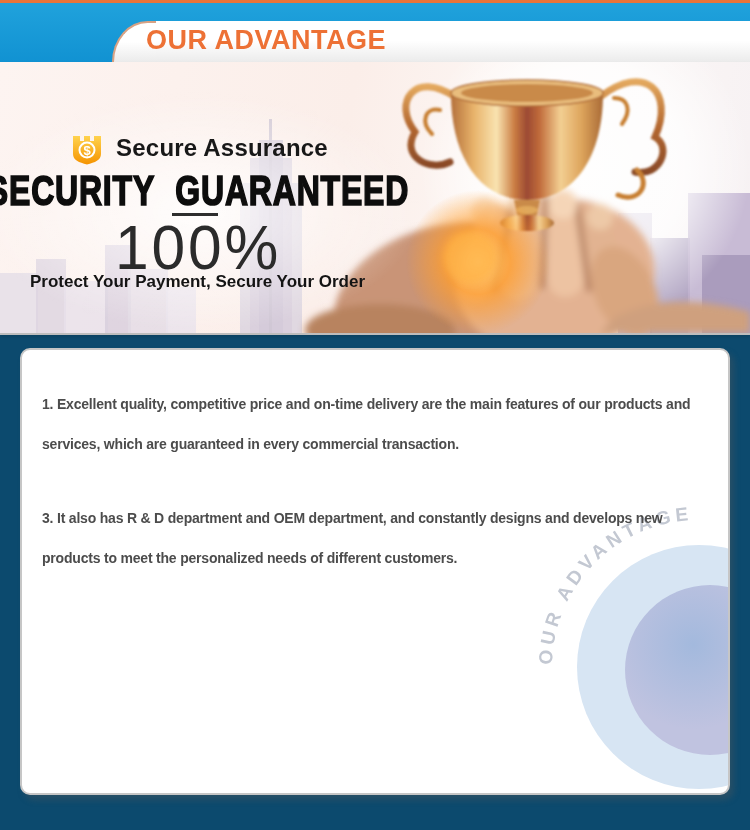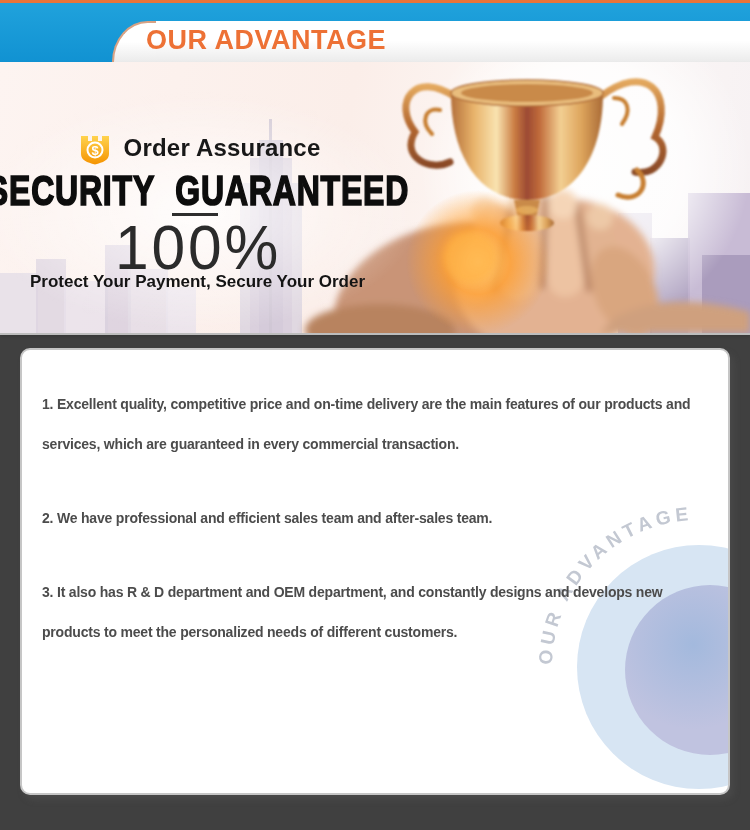--- a/index.html
+++ b/index.html
@@ -1,16 +1,16 @@
 <!DOCTYPE html>
 <html><head>
 <meta charset="utf-8">
 <style>
   html,body{margin:0;padding:0;background:#fff;}
-  .page{position:relative;width:750px;height:830px;background:#404040;overflow:hidden;
+  .page{position:relative;width:750px;height:830px;background:#0c4a6e;overflow:hidden;
         font-family:"Liberation Sans",sans-serif;}
 
   
   .header{position:absolute;left:0;top:0;width:750px;height:62px;}
   .top-line{position:absolute;left:0;top:0;width:100%;height:3px;background:#e8743a;}
   .blue-bar{position:absolute;left:0;top:3px;width:100%;height:59px;
             background:linear-gradient(180deg,#20a2dc,#1192d2);}
   .title-tab{position:absolute;left:112px;right:0;top:21px;bottom:0;}
   .tab-curve{position:absolute;left:0;top:0;width:46px;height:100%;box-sizing:border-box;
              background:linear-gradient(180deg,#ffffff 48%,#ebebeb 100%);
@@ -176,21 +176,21 @@
           <defs>
             <linearGradient id="badgeGold" x1="0" y1="0" x2="0" y2="1">
               <stop offset="0" stop-color="#ffd34e"></stop>
                 <stop offset="1" stop-color="#f59300"></stop>
             </linearGradient>
           </defs>
           <path d="M6,8 L13,8 L13,13 L17,13 L17,8 L23,8 L23,13 L27,13 L27,8 L34,8 L34,26 C34,32 28,34.5 20,36.5 C12,34.5 6,32 6,26 Z" fill="url(#badgeGold)"></path>
           <circle cx="20" cy="22" r="7.5" fill="none" stroke="#ffffff" stroke-width="2"></circle>
           <text x="20" y="27" text-anchor="middle" font-size="13" font-weight="bold" fill="#ffffff" font-family="Liberation Sans, sans-serif">$</text>
         </svg>
-        <span class="ta-label">Order Assurance</span>
+        <span class="ta-label">Secure Assurance</span>
       </div>
       <div class="security">SECURITY GUARANTEED</div>
       <div class="divider"></div>
       <div class="percent">100%</div>
       <div class="tagline">Protect Your Payment, Secure Your Order</div>
     </div>
   </div>
 
   <div class="info-box">
     <svg class="watermark" viewBox="0 0 706 443">
@@ -201,17 +201,16 @@
         </radialGradient>
         <path id="wmArc" d="M530,317 A147,147 0 0 1 677,170" fill="none"></path>
       </defs>
       <circle cx="677" cy="317" r="122" fill="#d7e5f3"></circle>
       <circle cx="688" cy="320" r="85" fill="url(#wmInner)"></circle>
       <text font-size="19" font-weight="bold" fill="#c3c8d2" letter-spacing="4.5" font-family="Liberation Sans, sans-serif">
         <textPath href="#wmArc" startOffset="2">OUR ADVANTAGE</textPath>
       </text>
     </svg>
     <p class="point">1. Excellent quality, competitive price and on-time delivery are the main features of our products and services, which are guaranteed in every commercial transaction.</p>
-    <p class="point">2. We have professional and efficient sales team and after-sales team.</p>
     <p class="point">3. It also has R &amp; D department and OEM department, and constantly designs and develops new products to meet the personalized needs of different customers.</p>
   </div>
 
 </div>
 
 </body></html>

